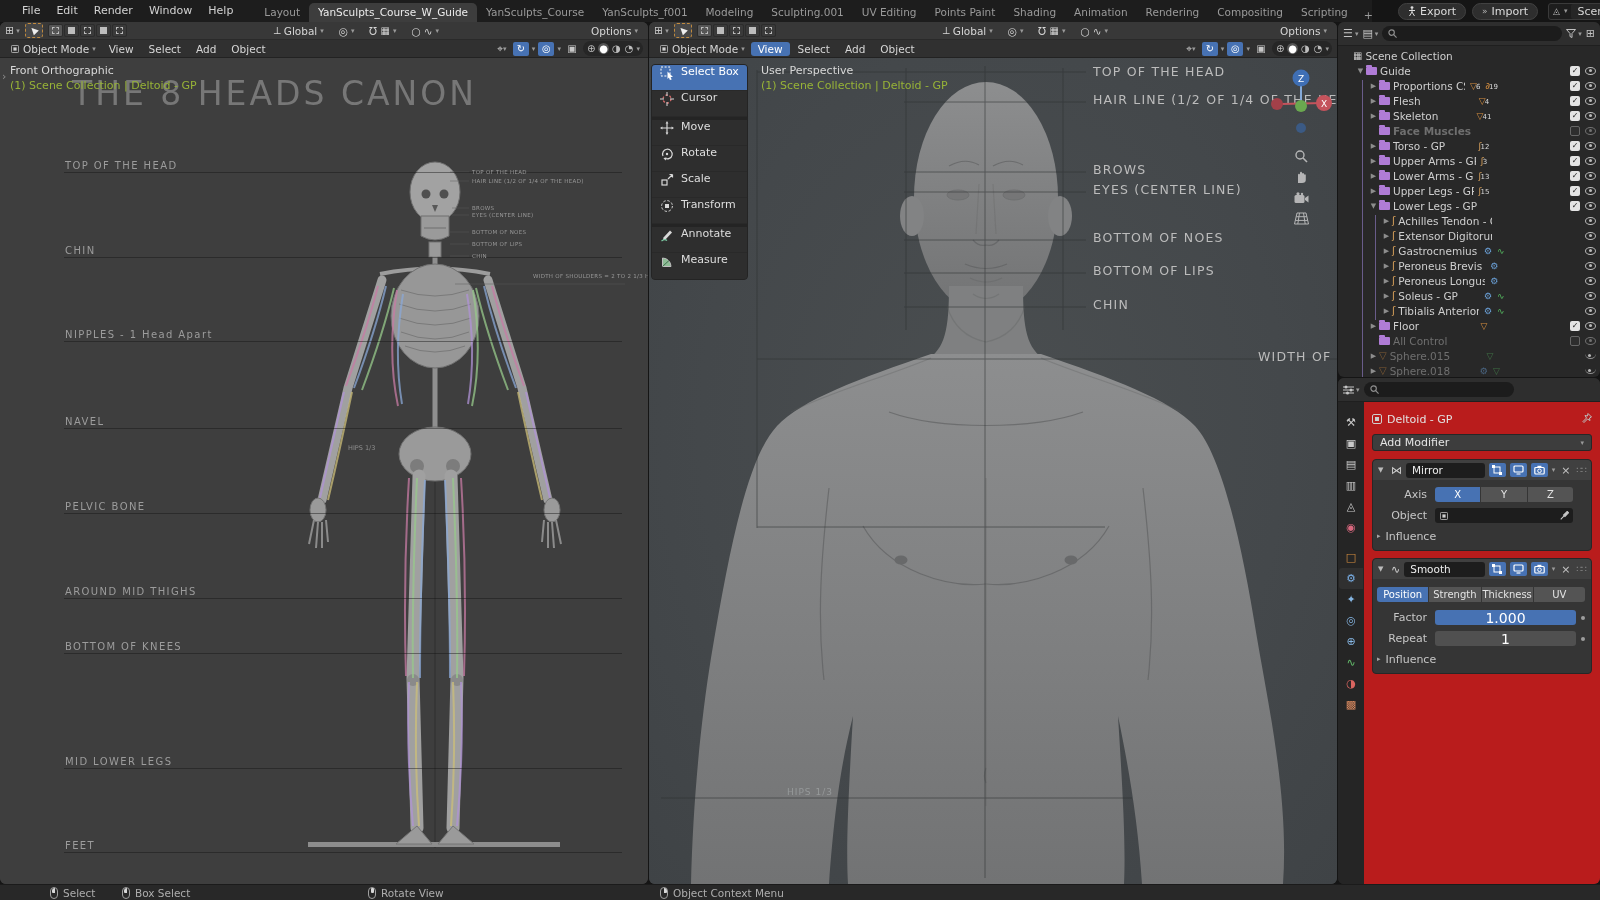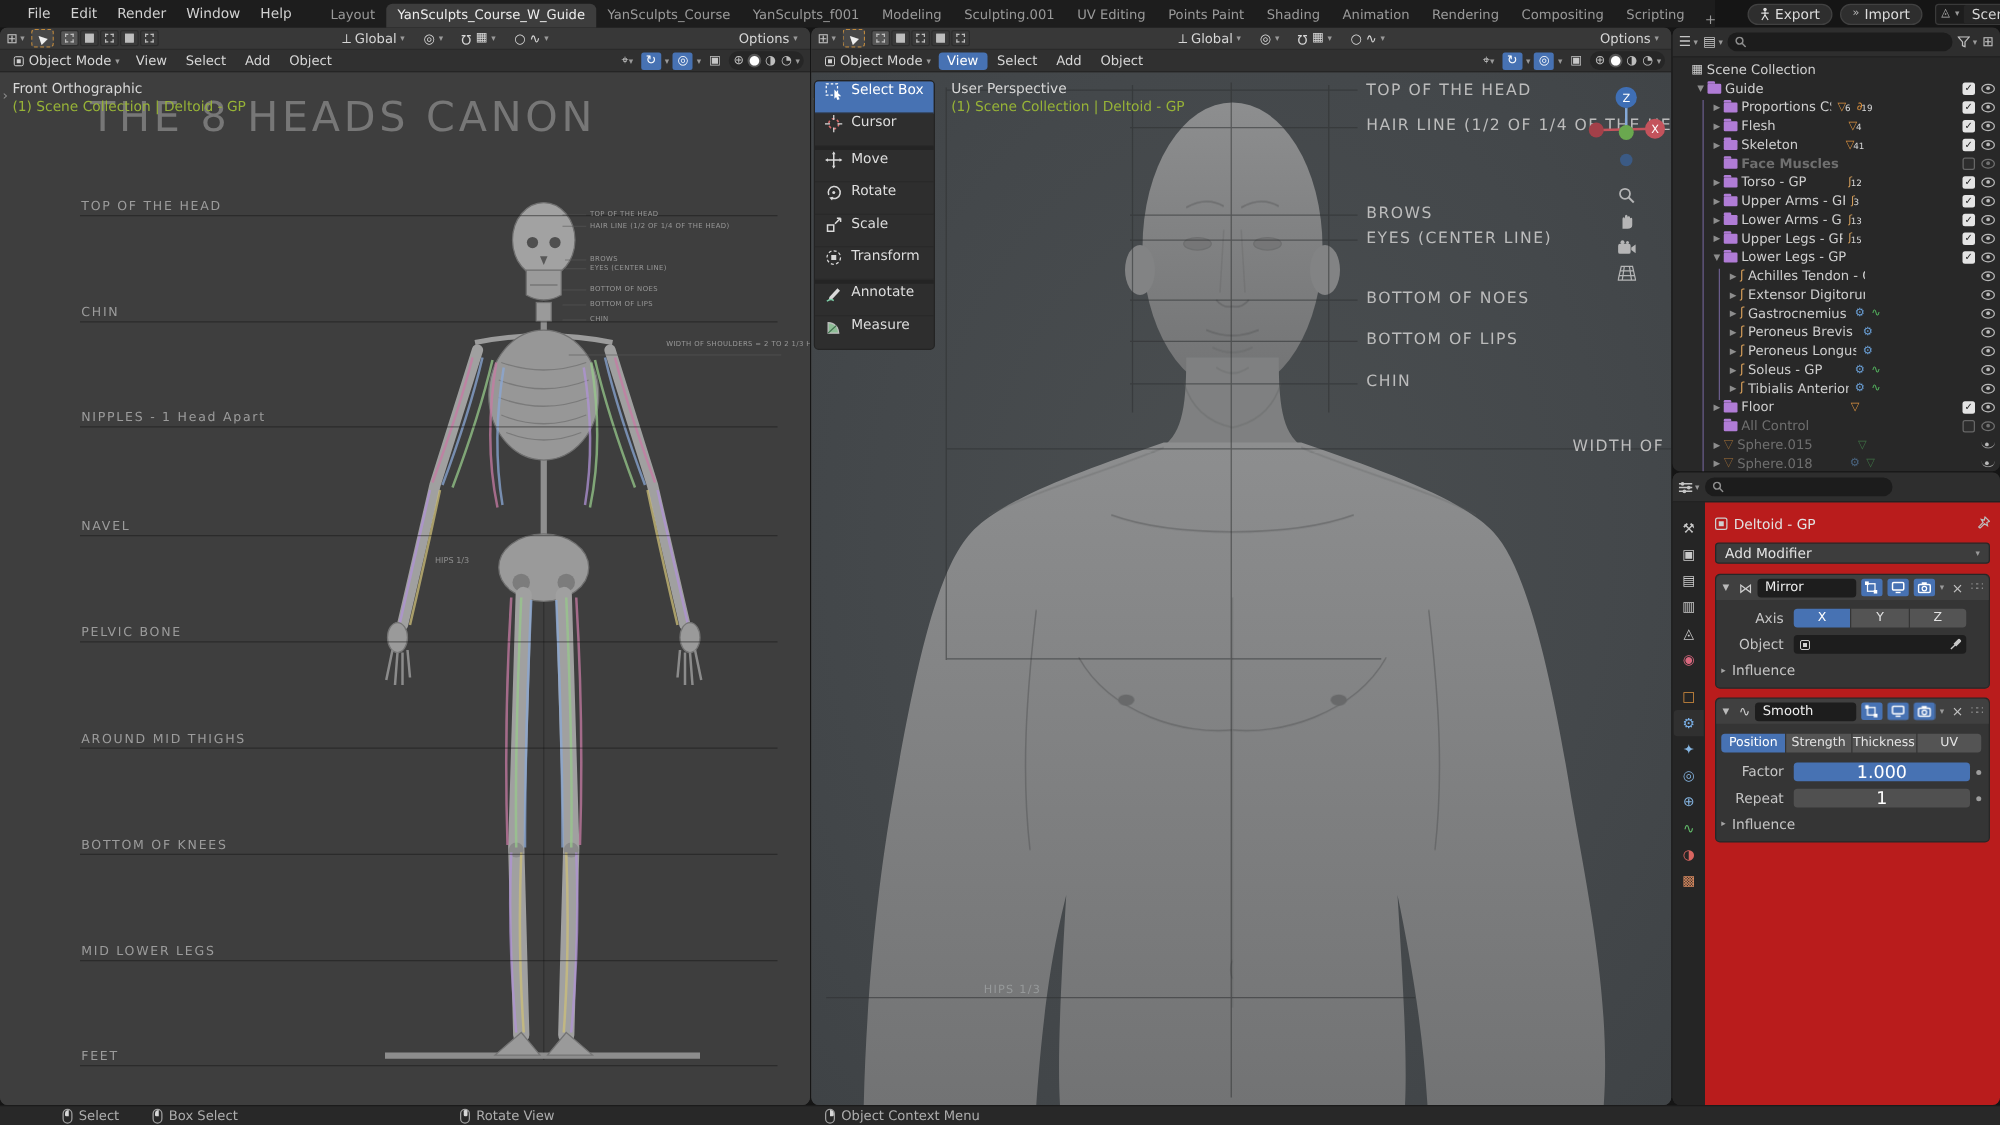--- a/index.html
+++ b/index.html
@@ -373,21 +373,21 @@
         </div>
         <div class="gline" style="top: 370px;">
           <span class="gl-label">NAVEL</span>
         </div>
         <div class="gline" style="top: 455px;">
           <span class="gl-label">PELVIC BONE</span>
         </div>
         <div class="gline" style="top: 540px;">
           <span class="gl-label">AROUND MID THIGHS</span>
         </div>
-        <div class="gline" style="top: 625px;">
+        <div class="gline" style="top: 595px;">
           <span class="gl-label">BOTTOM OF KNEES</span>
         </div>
         <div class="gline" style="top: 710px;">
           <span class="gl-label">MID LOWER LEGS</span>
         </div>
         <div class="gline" style="top: 794px;">
           <span class="gl-label">FEET</span>
         </div>
         <div class="tiny-label" style="left: 348px; top: 386px;">HIPS 1/3</div>
       </div>

